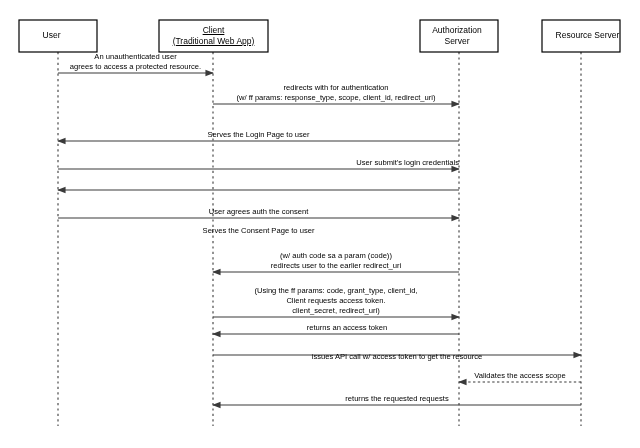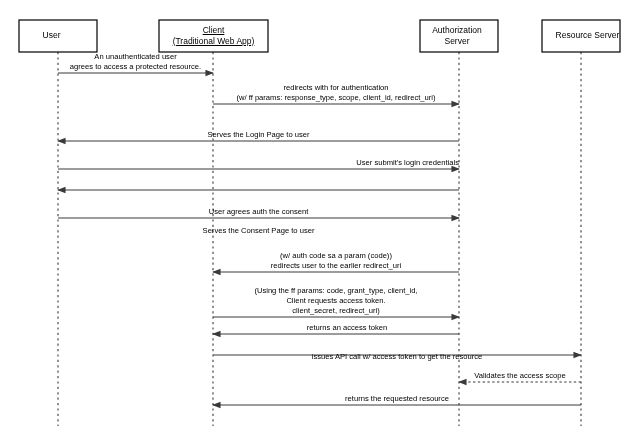--- a/index.html
+++ b/index.html
@@ -90,14 +90,14 @@
     <div class="msg-label" style="left: 213px; width: 246px; top: 83px;"><div>redirects with for authentication</div><div>(w/ ff params: response_type, scope, client_id, redirect_uri)</div></div>
     <div class="msg-label" style="left: 58px; width: 401px; top: 130px;"><div>Serves the Login Page to user</div></div>
     <div class="msg-label" style="left: 58px; width: 401px; top: 158px; text-align: right;"><div>User submit's login credentials</div></div>
     <div class="msg-label" style="left: 58px; width: 401px; top: 186px; margin-top: 40px;"><div>Serves the Consent Page to user</div></div>
     <div class="msg-label" style="left: 58px; width: 401px; top: 207px;"><div>User agrees auth the consent</div></div>
     <div class="msg-label" style="left: 213px; width: 246px; top: 251px;"><div>(w/ auth code sa a param (code))</div><div>redirects user to the earlier redirect_uri</div></div>
     <div class="msg-label" style="left: 213px; width: 246px; top: 286px;"><div>(Using the ff params:  code,  grant_type, client_id,</div><div>Client requests access token.</div><div>client_secret, redirect_uri)</div></div>
     <div class="msg-label" style="left: 224px; width: 246px; top: 323px;"><div>returns an access token</div></div>
     <div class="msg-label" style="left: 213px; width: 368px; top: 344px; margin-top: 8px;"><div>issues API call w/ access token to get the resource</div></div>
     <div class="msg-label" style="left: 459px; width: 122px; top: 371px;"><div>Validates the access scope</div></div>
-    <div class="msg-label" style="left: 213px; width: 368px; top: 394px;"><div>returns the requested resource</div></div>
+    <div class="msg-label" style="left: 213px; width: 368px; top: 394px;"><div>returns the requested requests</div></div>
   </div>
 
 </body></html>

